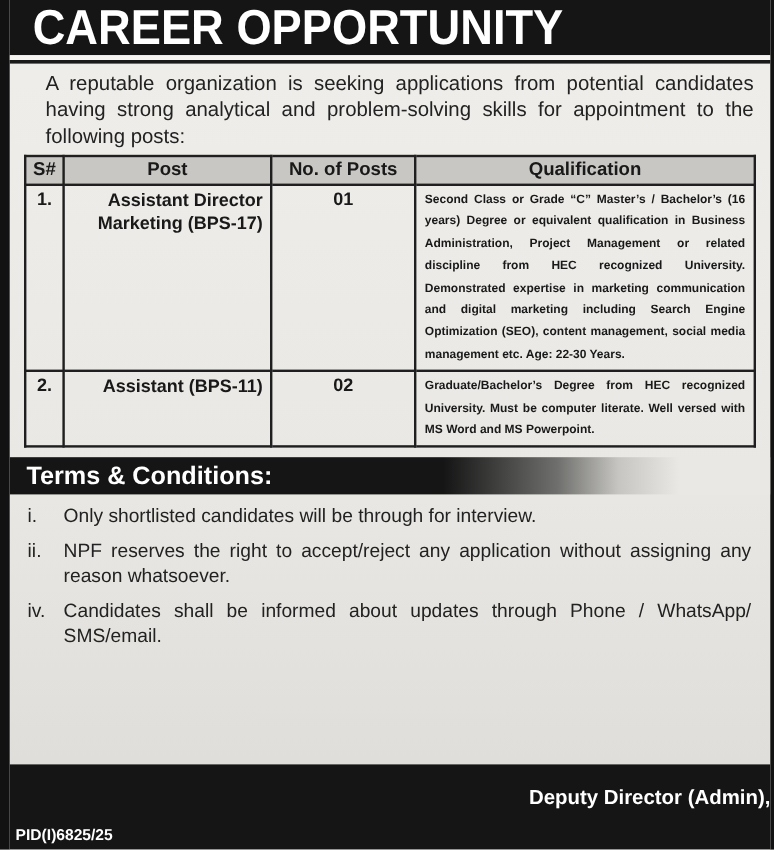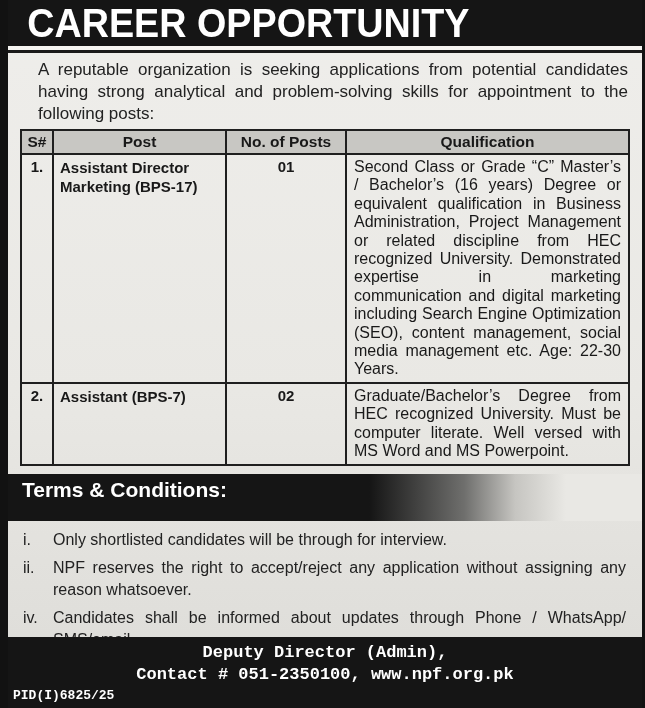--- a/index.html
+++ b/index.html
@@ -24,35 +24,35 @@
   .banner{height:46px;background:var(--banner_bg);display:flex;align-items:center;justify-content:flex-start;}
   .banner .title{color:var(--banner_text);font-weight:700;font-size:41px;letter-spacing:0;transform:scaleX(.92);white-space:nowrap;}
   .gap-line{height:4px;background:#f5f4f1;}
   .frame-top{height:3px;background:#1a1a1a;}
   .bodywrap{padding:0 6px;}
   .intro{margin:6px 8px 4px 24px;font-size:17px;line-height:22px;text-align:justify;color:#222;}
   table.jobs{border-collapse:collapse;margin:4px 0 0 6px;width:608px;table-layout:fixed;}
   .jobs th,.jobs td{border:2px solid #1f1f1f;vertical-align:top;}
   .jobs th{background:var(--table_header_bg);font-size:15.5px;font-weight:700;padding:2px 1px;text-align:center;}
   td.sno,td.count{text-align:center;font-weight:700;font-size:15px;padding-top:3px;}
-  td.post{text-align:left;font-weight:700;font-size:15px;line-height:19px;padding:3px 6px;}
-  td.qual{font-weight:400;font-size:16px;line-height:18.4px;text-align:justify;padding:3px 7px;border-radius:10px;}
+  td.post{text-align:right;font-weight:700;font-size:15px;line-height:19px;padding:3px 6px;}
+  td.qual{font-weight:700;font-size:10px;line-height:18.4px;text-align:justify;padding:3px 7px;border-radius:10px;}
   .terms-banner{
-    margin:8px -6px 0 -6px;height:47px;
+    margin:8px -6px 0 -6px;height:31px;
     background:linear-gradient(to right,var(--banner_bg) 0%,var(--banner_bg) 57%,#6f6f6d 72%,#c6c5c1 80%,var(--page_bg) 88%);
     color:var(--banner_text);font-weight:700;font-size:21px;line-height:31px;padding-left:14px;
   }
   .terms{margin:8px 8px 0 9px;}
   .term{display:flex;margin-bottom:7px;font-size:16px;line-height:21.5px;color:#222;}
   .term .num{width:30px;flex:none;}
   .term .txt{flex:1;text-align:justify;padding-right:2px;}
   .footer{
     position:absolute;left:0;right:0;bottom:0;height:71px;z-index:5;
     background:var(--banner_bg);color:var(--banner_text);
-    text-align:center;font-weight:700;font-size:17px;padding-top:5px;box-sizing:border-box;font-family:Liberation Mono, monospace;
+    text-align:right;font-weight:700;font-size:17px;padding-top:17px;box-sizing:border-box;
   }
   .footer .fline{line-height:22px;}
   .pid{position:absolute;left:5px;bottom:5px;font-size:13px;font-weight:700;color:var(--banner_text);}
 </style>
 </head>
 <body>
 
 <div class="ad">
 
   <div class="banner">
@@ -82,21 +82,21 @@
       </thead>
       <tbody>
         <tr>
           <td class="sno">1.</td>
           <td class="post">Assistant Director Marketing (BPS-17)</td>
           <td class="count">01</td>
           <td class="qual">Second Class or Grade “C” Master’s / Bachelor’s (16 years) Degree or equivalent qualification in Business Administration, Project Management or related discipline from HEC recognized University. Demonstrated expertise in marketing communication and digital marketing including Search Engine Optimization (SEO), content management, social media management etc. Age: 22-30 Years.</td>
         </tr>
         <tr>
           <td class="sno">2.</td>
-          <td class="post">Assistant (BPS-7)</td>
+          <td class="post">Assistant (BPS-11)</td>
           <td class="count">02</td>
           <td class="qual">Graduate/Bachelor’s Degree from HEC recognized University. Must be computer literate. Well versed with MS Word and MS Powerpoint.</td>
         </tr>
       </tbody>
     </table>
 
     <div class="terms-banner">
       <span>Terms &amp; Conditions:</span>
     </div>
 
@@ -112,17 +112,16 @@
       <div class="term">
         <span class="num">iv.</span>
         <span class="txt">Candidates shall be informed about updates through Phone / WhatsApp/ SMS/email.</span>
       </div>
     </div>
 
   </div>
 
   <div class="footer">
     <div class="fline">Deputy Director (Admin),</div>
-    <div class="fline">Contact # 051-2350100, www.npf.org.pk</div>
     <div class="pid">PID(I)6825/25</div>
   </div>
 
 </div>
 
 </body></html>

